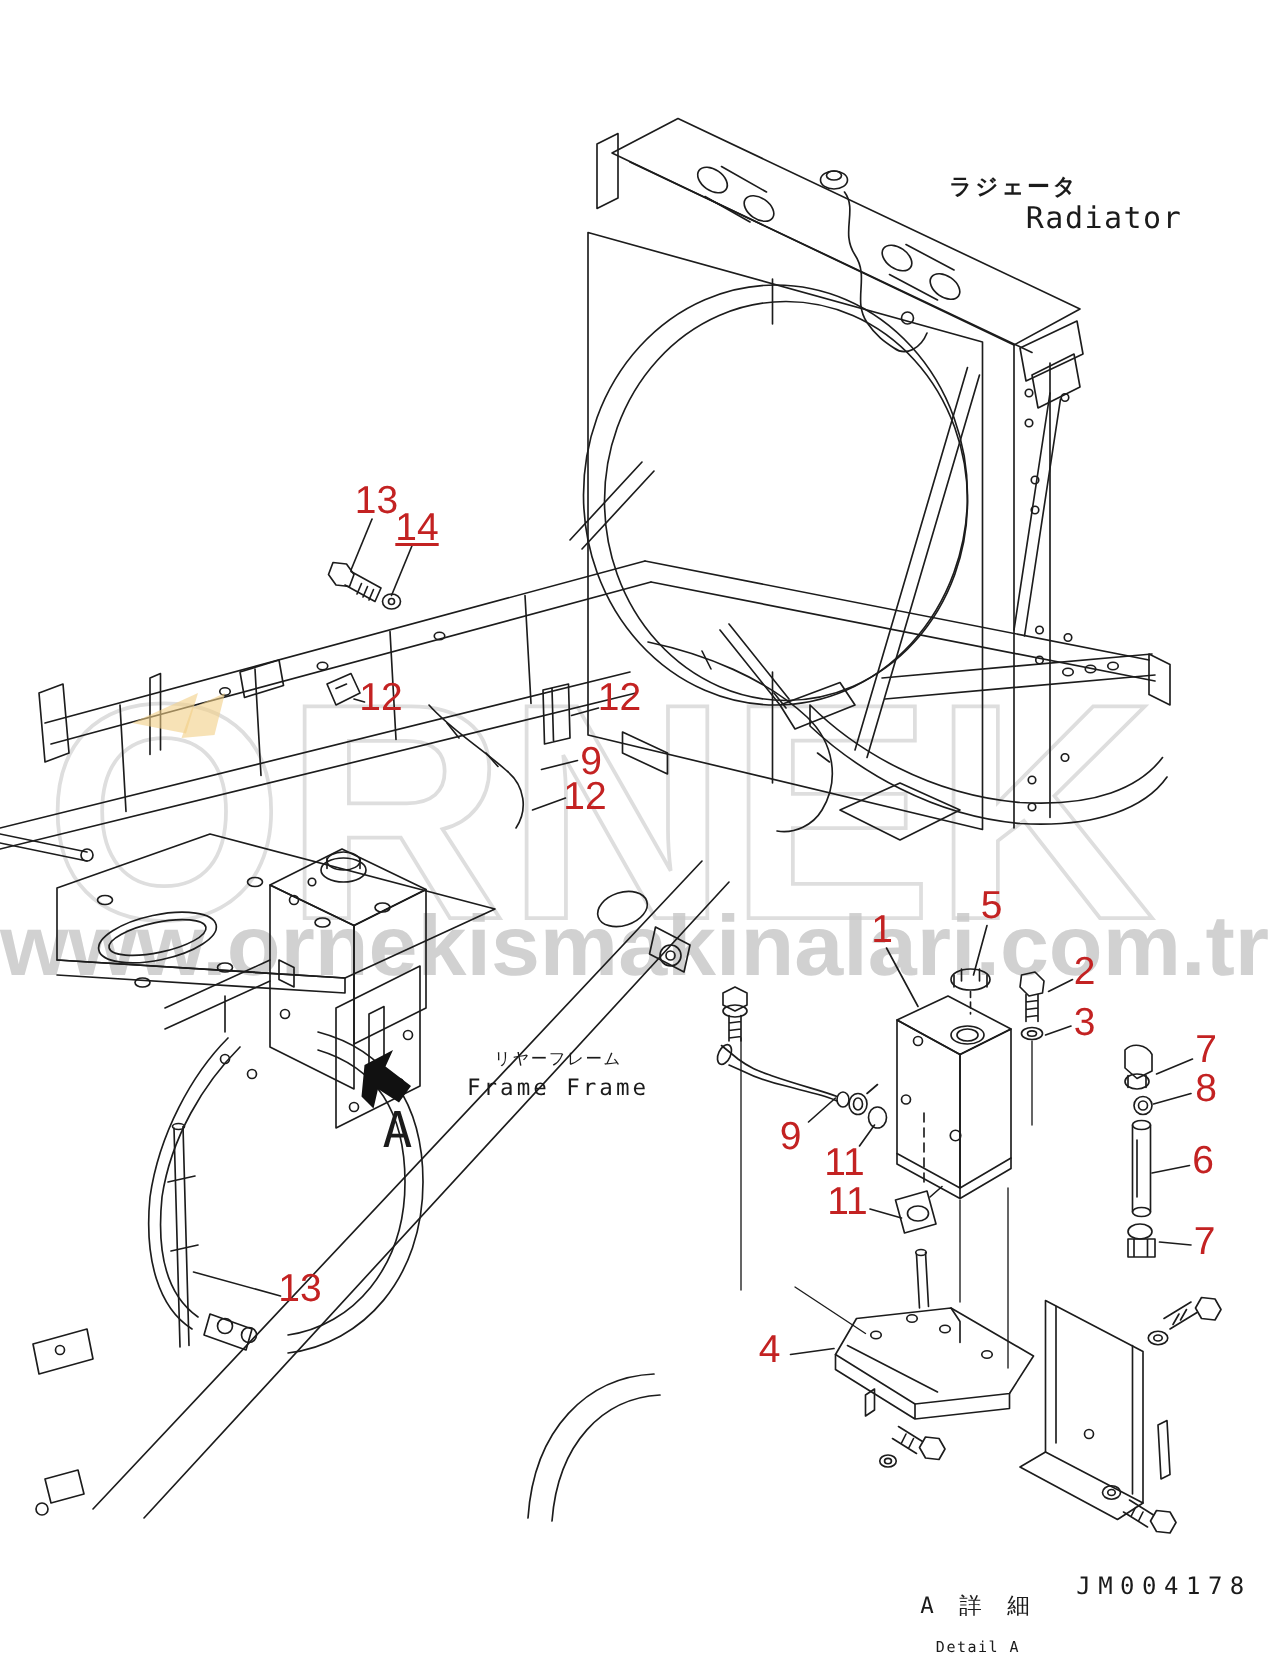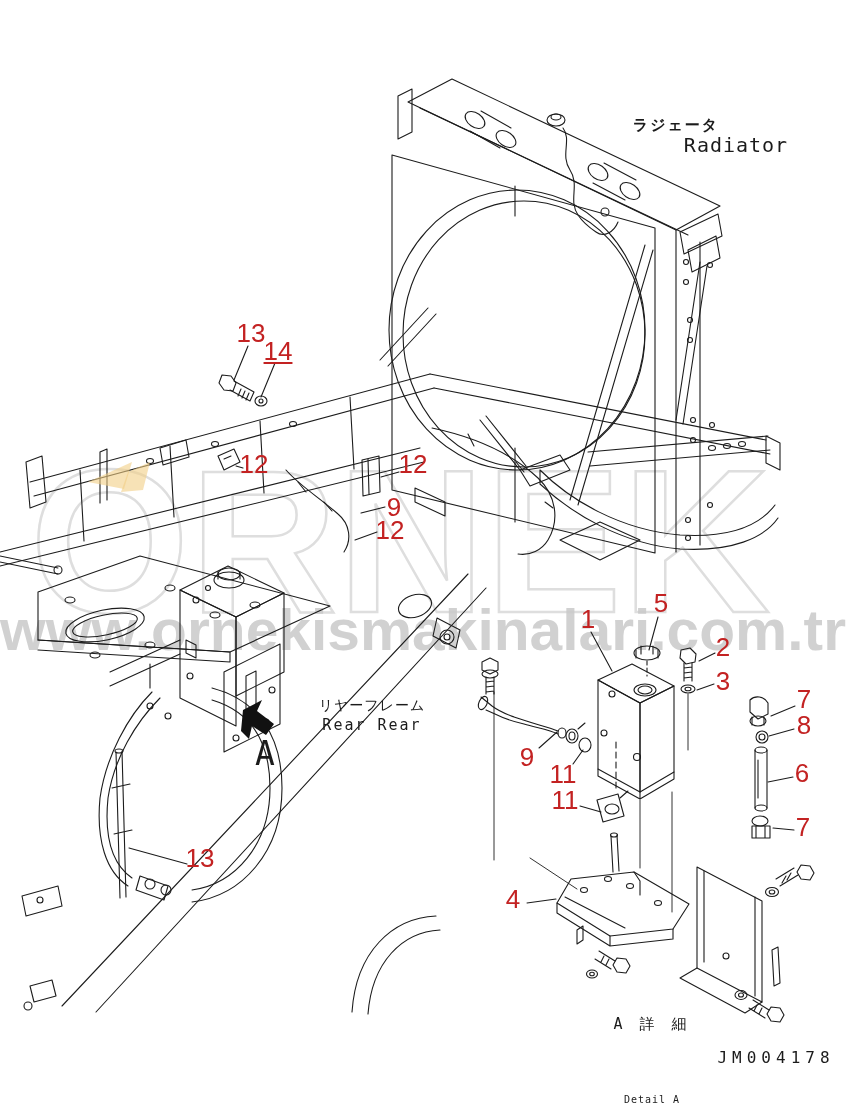--- a/index.html
+++ b/index.html
@@ -8,23 +8,23 @@
   .stage svg{position:absolute;left:0;top:0;}
   .art{stroke:#1c1c1c;stroke-width:1.1;fill:none;stroke-linejoin:round;stroke-linecap:round;}
   .callout-layer{position:absolute;left:0;top:0;width:846px;height:1114px;pointer-events:none;}
   .callout{position:absolute;transform:translate(-50%,-50%);
            font:26px/1 "Liberation Sans",sans-serif;color:var(--callout,#c32222);}
   .tech-label{position:absolute;transform:translate(-50%,-50%);
               font-family:"DejaVu Sans Mono","Liberation Mono",monospace;
               color:#1b1b1b;white-space:pre;}
   .lbl-radiator-jp{left:676px;top:125px;font-size:15px;letter-spacing:2px;font-weight:bold;}
   .lbl-radiator-en{left:704px;top:145px;font-size:20px;letter-spacing:1px;margin-left:32px;}
-  .lbl-rearframe-jp{left:372px;top:706px;font-size:14px;letter-spacing:1px;}
+  .lbl-rearframe-jp{left:372px;top:706px;font-size:11px;letter-spacing:1px;}
   .lbl-rearframe-en{left:372px;top:725px;font-size:15px;letter-spacing:2px;}
-  .lbl-detail-jp{left:652px;top:1024px;font-size:15px;letter-spacing:4px;}
+  .lbl-detail-jp{left:652px;top:1071px;font-size:15px;letter-spacing:4px;}
   .lbl-detail-en{left:652px;top:1099px;font-size:10px;letter-spacing:1px;}
   .lbl-view-a{left:265px;top:753px;font-size:33px;}
   .lbl-drawing-no{left:776px;top:1057px;font-size:16px;letter-spacing:5px;}
 </style>
 </head>
 <body>
 
 <div class="stage">
 
 <svg width="846" height="1114" viewBox="0 0 846 1114">
@@ -312,19 +312,19 @@
       <div class="callout" style="left: 527px; top: 757px;">9</div>
       <div class="callout" style="left: 563px; top: 774px;">11</div>
       <div class="callout" style="left: 565px; top: 800px;">11</div>
       <div class="callout" style="left: 200px; top: 858px;">13</div>
       <div class="callout" style="left: 513px; top: 899px;">4</div>
     </div>
 
 <div class="tech-label lbl-radiator-jp">ラジェータ</div>
 <div class="tech-label lbl-radiator-en">Radiator</div>
 <div class="tech-label lbl-rearframe-jp">リヤーフレーム</div>
-<div class="tech-label lbl-rearframe-en">Rear Rear</div>
+<div class="tech-label lbl-rearframe-en">Frame Frame</div>
 <div class="tech-label lbl-detail-jp">A 詳 細</div>
 <div class="tech-label lbl-detail-en">Detail A</div>
 <div class="tech-label lbl-view-a">A</div>
 <div class="tech-label lbl-drawing-no">JM004178</div>
 
 </div>
 
 </body></html>

